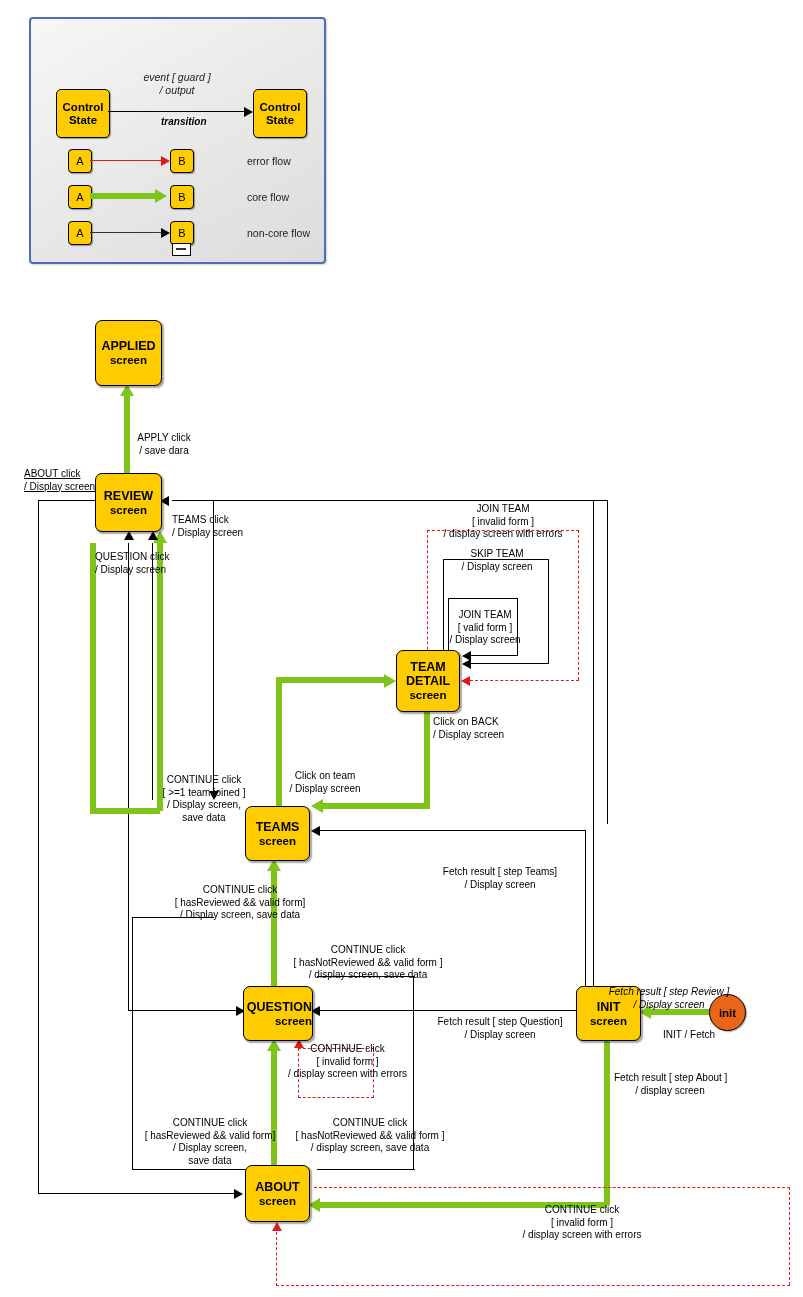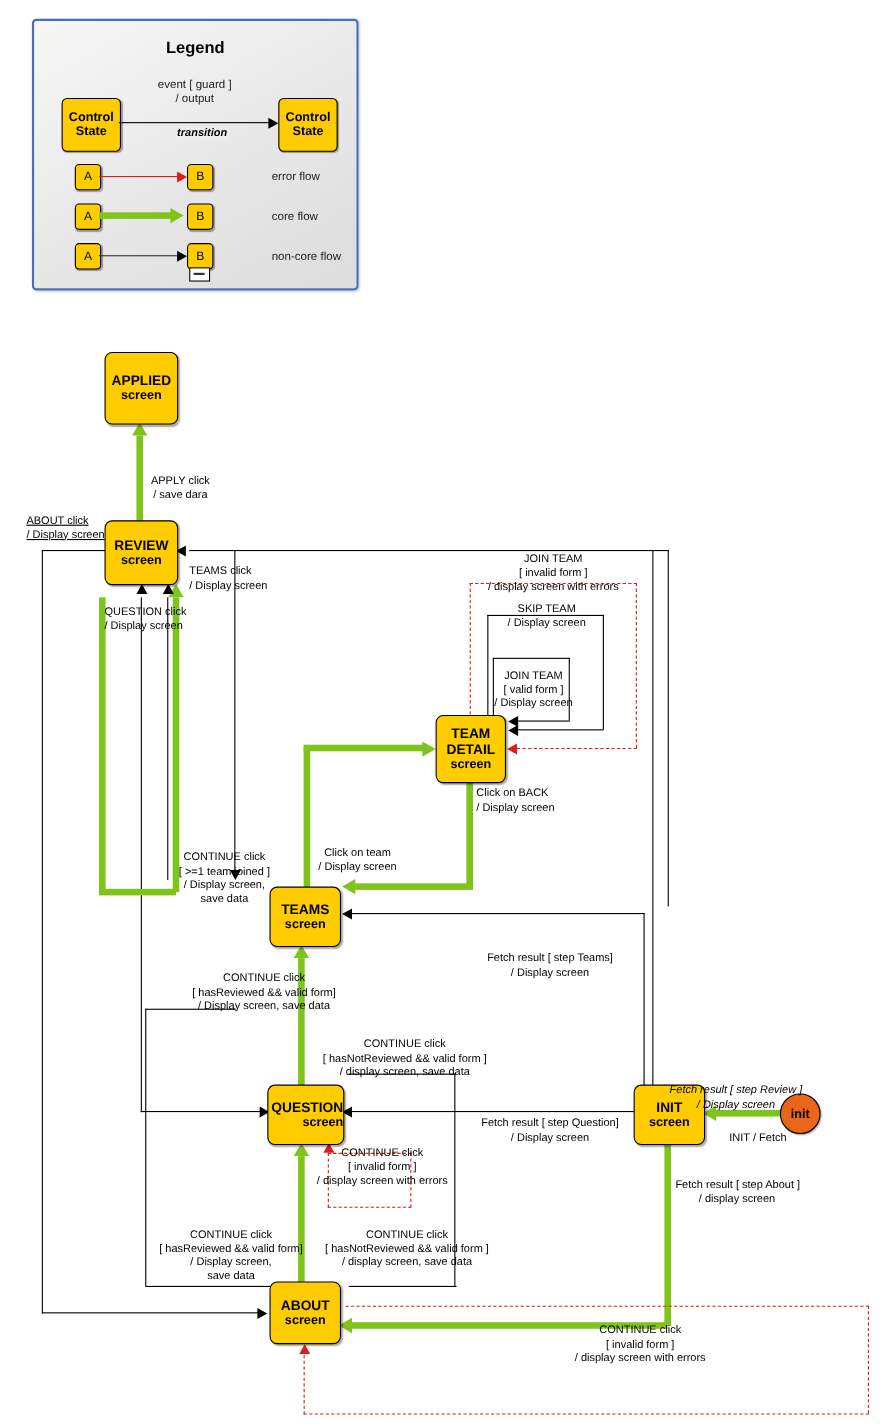--- a/index.html
+++ b/index.html
@@ -23,21 +23,21 @@
     font-size:11.5px;font-weight:bold;color:#000;line-height:13px;
     box-shadow:1px 1px 1px rgba(0,0,0,.35);
   }
   .lg-ab{
     position:absolute;background:#FFCC00;border:1.2px solid #000;border-radius:4px;
     display:flex;align-items:center;justify-content:center;
     font-size:11px;color:#000;width:22px;height:22px;
     box-shadow:1px 1px 1px rgba(0,0,0,.35);
   }
   .lg-txt{position:absolute;font-size:10.5px;color:#222;white-space:nowrap;}
-  .lg-txt.ctr{text-align:center;}
+  .lg-txt.ctr{text-align:center;font-style:italic;}
   #lg-transition{
     position:absolute;font-size:10px;font-style:italic;font-weight:bold;color:#000;
     background:#ededed;padding:0 2px;
   }
   #lg-flag{
     position:absolute;border:1.2px solid #000;background:#fff;width:17px;height:11px;
   }
   #lg-flag:after{
     content:"";position:absolute;left:3px;top:4px;width:10px;height:1.5px;background:#333;
   }
@@ -89,21 +89,20 @@
   .rar.up{border-left:5px solid transparent;border-right:5px solid transparent;border-bottom:9px solid #E01B1B;}
   .rar.left{border-top:5px solid transparent;border-bottom:5px solid transparent;border-right:9px solid #E01B1B;}
   .rar.right{border-top:5px solid transparent;border-bottom:5px solid transparent;border-left:9px solid #E01B1B;}
 </style>
 </head>
 <body>
 
 <div id="page">
 
   <div id="legend-panel">
-    <div id="legend-title">Legend</div>
 
     <div class="lg-txt ctr" style="left:98px;top:52px;width:96px;">event [ guard ]</div>
     <div class="lg-txt ctr" style="left:98px;top:65px;width:96px;">/ output</div>
 
     <div class="lg-state" style="left:25px;top:70px;width:52px;height:47px;">
       <span>Control</span>
       <span>State</span>
     </div>
     <div class="lg-state" style="left:222px;top:70px;width:52px;height:47px;">
       <span>Control</span>

